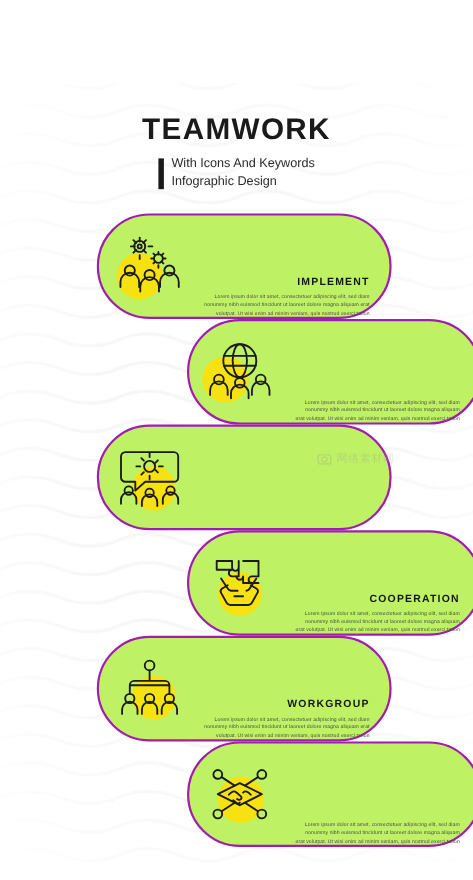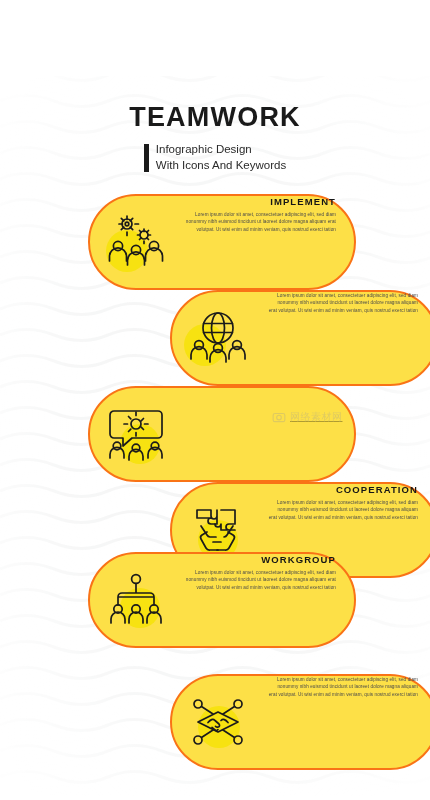--- a/index.html
+++ b/index.html
@@ -51,26 +51,26 @@
     text-align:left;
     font-size:11.5px;
     color:#2b2b2b;
     line-height:1.35;
   }
 
   
   .pill{
     position:absolute;
     width:268px;height:96px;
-    border:2px solid #f97316;
+    border:2px solid #a21caf;
     border-radius:48px;
-    background:#fde047;
+    background:#bef264;
     box-sizing:border-box;
     display:flex;
-    align-items:flex-start;
+    align-items:flex-end;
   }
   .pill.left{ left:88px; }
   .pill.right{ left:170px; }
 
   .icon-box{
     width:92px;height:92px;
     flex:0 0 92px;
     position:relative;
     display:flex;align-items:center;justify-content:center;
   }
@@ -101,25 +101,24 @@
     position:absolute;
     border-radius:50%;
     background:#f7e211;
     z-index:0;
   }
   .icon-svg{position:relative;z-index:1;}
 
   
   .watermark{
     position:absolute;
-    left:272px;top:374px;
+    left:288px;top:374px;
     display:flex;align-items:center;gap:4px;
     opacity:.30;
     pointer-events:none;
-    text-decoration:underline;
   }
   .wm-text{
     font-size:10px;
     color:#9a9a9a;
     letter-spacing:.5px;
   }
 </style>
 </head>
 <body>
 
@@ -140,22 +139,22 @@
     <rect x="0" y="0" width="430" height="800" fill="url(#fade)"></rect>
     <rect x="0" y="0" width="430" height="40" fill="#ffffff"></rect>
     <rect x="0" y="760" width="430" height="40" fill="#ffffff"></rect>
   </svg>
 
   <div class="header">
     <div class="title">TEAMWORK</div>
     <div class="subtitle-wrap">
       <span class="sub-bar"></span>
       <div class="subtitle">
+        <div>With Icons And Keywords</div>
         <div>Infographic Design</div>
-        <div>With Icons And Keywords</div>
       </div>
     </div>
   </div>
 
   <div class="pill left" style="top:158px;">
     <div class="icon-box">
       <div class="yellow-blob" style="width:42px;height:42px;left:16px;top:34px;"></div>
       <svg class="icon-svg" width="64" height="58" viewBox="0 0 64 58" fill="none" stroke="#1b1b1b" stroke-width="1.7" stroke-linecap="round" stroke-linejoin="round">
         <circle cx="23" cy="11" r="5"></circle>
         <path d="M23 6.5V3M23 19v3.5M18.5 11H15M31 11h3.5M19.8 7.8l-2.5-2.5M28.7 16.7l-2.5-2.5M19.8 14.2l-2.5 2.5M28.7 5.3l-2.5 2.5"></path>
@@ -225,21 +224,21 @@
         <path d="M41 30l5 3a3 3 0 0 1 1 4l-5 9a4 4 0 0 1-4 2h-8"></path>
         <path d="M26 40h8"></path>
       </svg>
     </div>
     <div class="txt-box">
       <div class="kw">COOPERATION</div>
       <div class="body-text">Lorem ipsum dolor sit amet, consectetuer adipiscing elit, sed diam nonummy nibh euismod tincidunt ut laoreet dolore magna aliquam erat volutpat. Ut wisi enim ad minim veniam, quis nostrud exerci tation</div>
     </div>
   </div>
 
-  <div class="pill left" style="top:516px;">
+  <div class="pill left" style="top:542px;">
     <div class="icon-box">
       <div class="yellow-blob" style="width:40px;height:40px;left:30px;top:34px;"></div>
       <svg class="icon-svg" width="62" height="58" viewBox="0 0 62 58" fill="none" stroke="#1b1b1b" stroke-width="1.7" stroke-linecap="round" stroke-linejoin="round">
         <circle cx="31" cy="8" r="4.4"></circle>
         <path d="M31 12.5V22M13 34V26a4 4 0 0 1 4-4h28a4 4 0 0 1 4 4v8M13 26h36"></path>
         <circle cx="13" cy="38" r="4.2"></circle>
         <path d="M6 52v-4a7 7 0 0 1 14 0v4"></path>
         <circle cx="31" cy="38" r="4.2"></circle>
         <path d="M24 52v-4a7 7 0 0 1 14 0v4"></path>
         <circle cx="49" cy="38" r="4.2"></circle>

